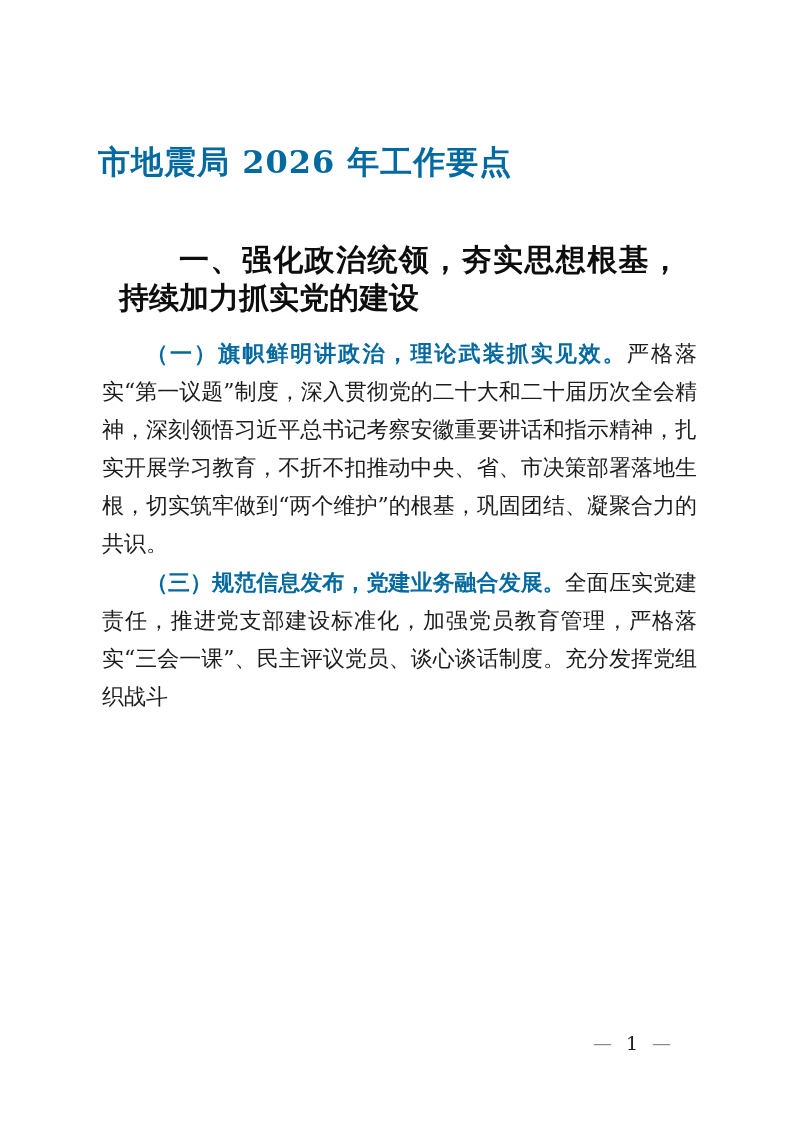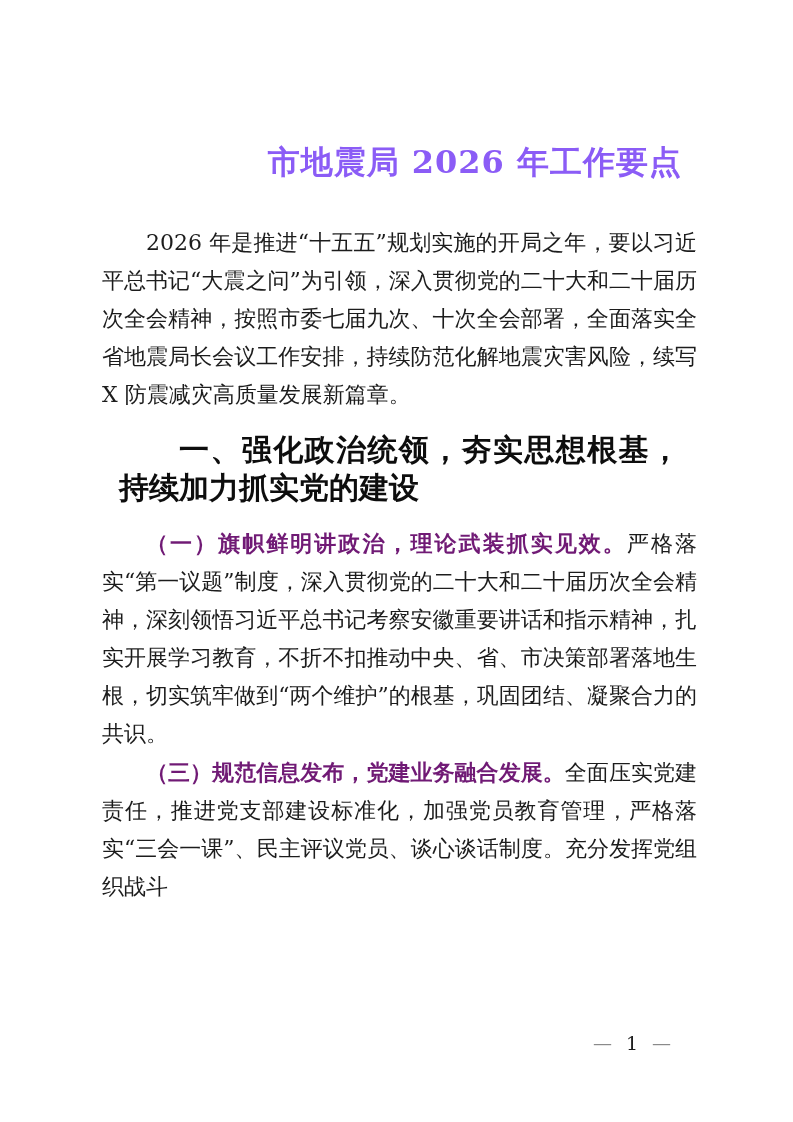--- a/index.html
+++ b/index.html
@@ -11,29 +11,29 @@
     position: relative;
     width: 793px;
     height: 1122px;
     background: #ffffff;
     overflow: hidden;
     font-family: "DejaVu Serif", "Liberation Serif", serif;
   }
   .doc-title {
     position: absolute;
     top: 140px;
-    left: 82px;
+    left: 98px;
     width: 600px;
     margin: 0;
-    text-align: right;
+    text-align: left;
     font-size: 32px;
     line-height: 44px;
     font-weight: 700;
     letter-spacing: 1px;
-    color: #8b5cf6;
+    color: #0369a1;
     font-family: "DejaVu Serif", "Liberation Serif", serif;
   }
   .content {
     position: absolute;
     top: 224px;
     left: 102px;
     width: 595px;
   }
   .para {
     margin: 0;
@@ -49,21 +49,21 @@
     font-size: 30px;
     line-height: 38px;
     text-align: justify;
     text-indent: 2em;
     font-weight: 700;
     color: #0d0d0d;
     font-family: "DejaVu Sans", "Liberation Sans", sans-serif;
   }
   .lead {
     font-weight: 700;
-    color: #701a75;
+    color: #0369a1;
   }
   .footer {
     position: absolute;
     top: 1032px;
     right: 122px;
     display: flex;
     align-items: center;
     gap: 14px;
     font-size: 19px;
     line-height: 22px;
@@ -76,21 +76,20 @@
 </style>
 </head>
 <body>
 
 <div class="page">
 
   <h1 class="doc-title">市地震局 2026 年工作要点</h1>
 
   <div class="content">
 
-    <p class="para">2026 年是推进“十五五”规划实施的开局之年，要以习近平总书记“大震之问”为引领，深入贯彻党的二十大和二十届历次全会精神，按照市委七届九次、十次全会部署，全面落实全省地震局长会议工作安排，持续防范化解地震灾害风险，续写 X 防震减灾高质量发展新篇章。</p>
 
     <p class="section-heading">一、强化政治统领，夯实思想根基，持续加力抓实党的建设</p>
 
     <p class="para"><span class="lead">（一）旗帜鲜明讲政治，理论武装抓实见效。</span><span>严格落实“第一议题”制度，深入贯彻党的二十大和二十届历次全会精神，深刻领悟习近平总书记考察安徽重要讲话和指示精神，扎实开展学习教育，不折不扣推动中央、省、市决策部署落地生根，切实筑牢做到“两个维护”的根基，巩固团结、凝聚合力的共识。</span></p>
 
 
     <p class="para"><span class="lead">（三）规范信息发布，党建业务融合发展。</span><span>全面压实党建责任，推进党支部建设标准化，加强党员教育管理，严格落实“三会一课”、民主评议党员、谈心谈话制度。充分发挥党组织战斗</span></p>
 
   </div>
 

